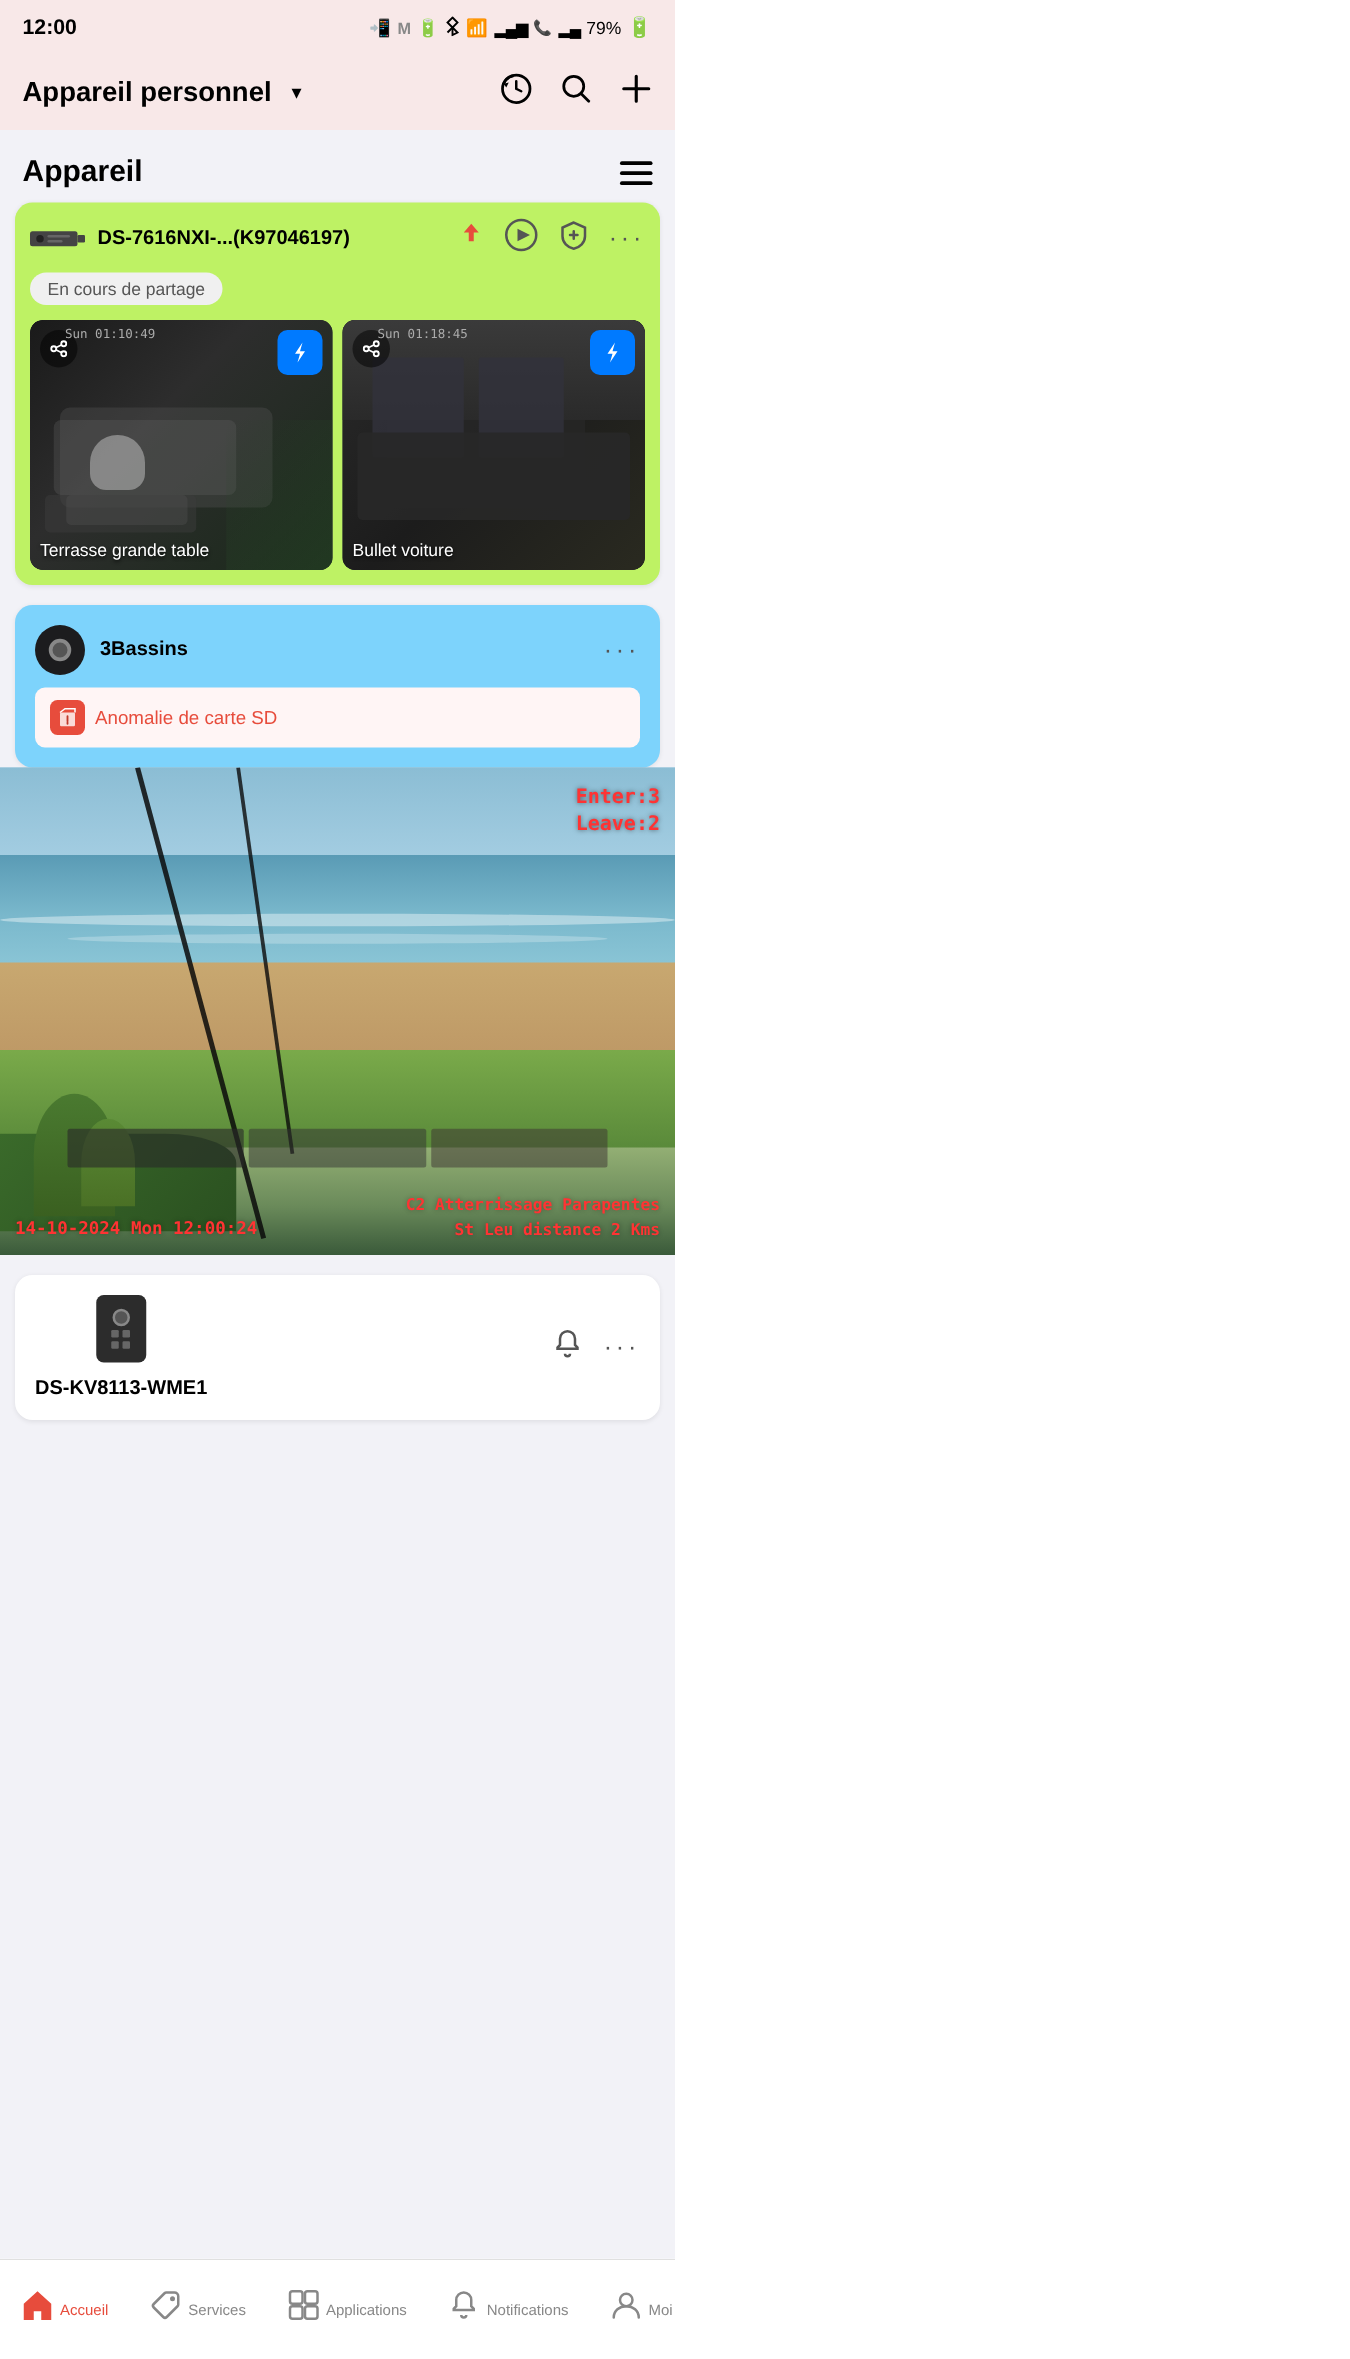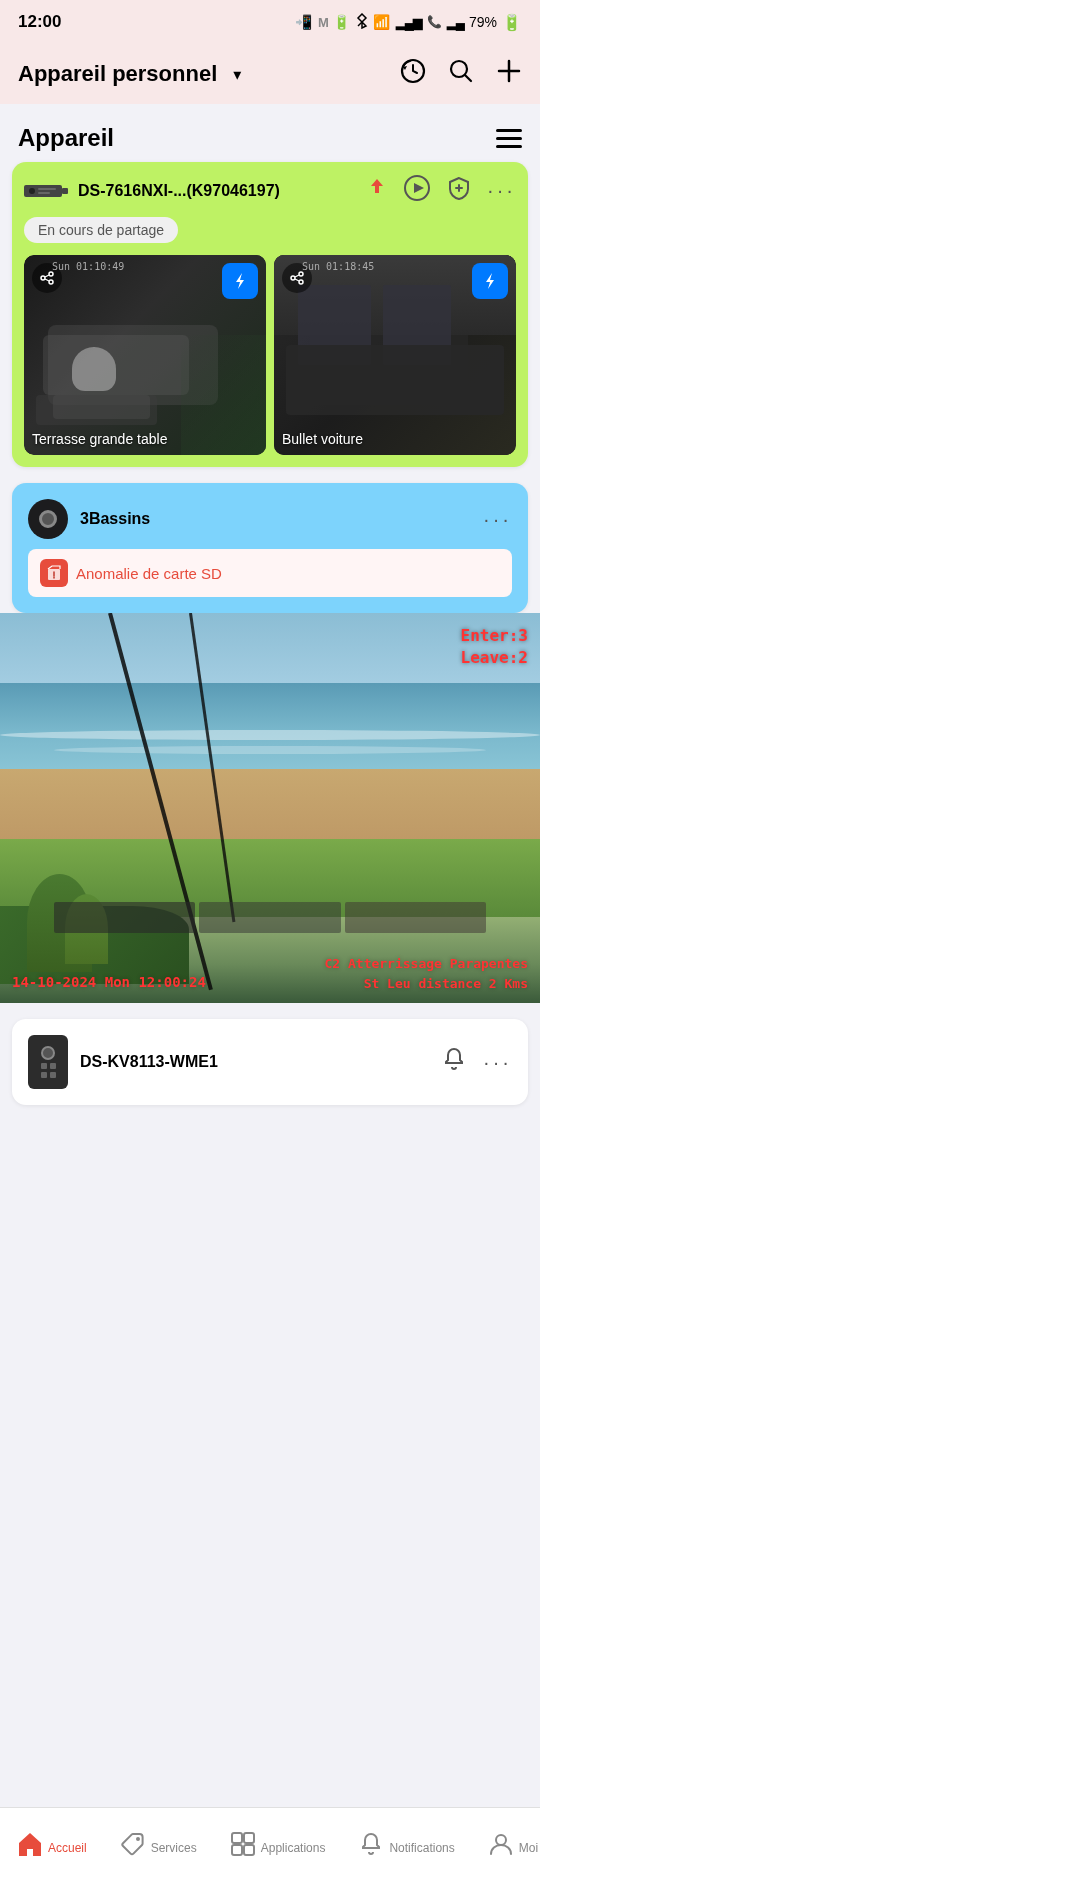--- a/index.html
+++ b/index.html
@@ -752,21 +752,21 @@
       <div>14-10-2024 Mon 12:00:24</div>
     </div>
     <div class="beach-bottom-text-right">
       <div>C2 Atterrissage Parapentes</div>
       <div>St Leu distance 2 Kms</div>
     </div>
   </div>
 
   <div class="device-card-kv">
     <div class="device-card-kv-header">
-      <div style="display:flex;align-items:center;gap:12px;">
+      <div style="display:flex;align-items:center;gap:12px;flex-direction:column;">
 
         <div class="device-icon-kv">
           <div class="kv-lens"></div>
           <div class="kv-btn-row">
             <div class="kv-btn-dot"></div>
             <div class="kv-btn-dot"></div>
           </div>
           <div class="kv-btn-row">
             <div class="kv-btn-dot"></div>
             <div class="kv-btn-dot"></div>

